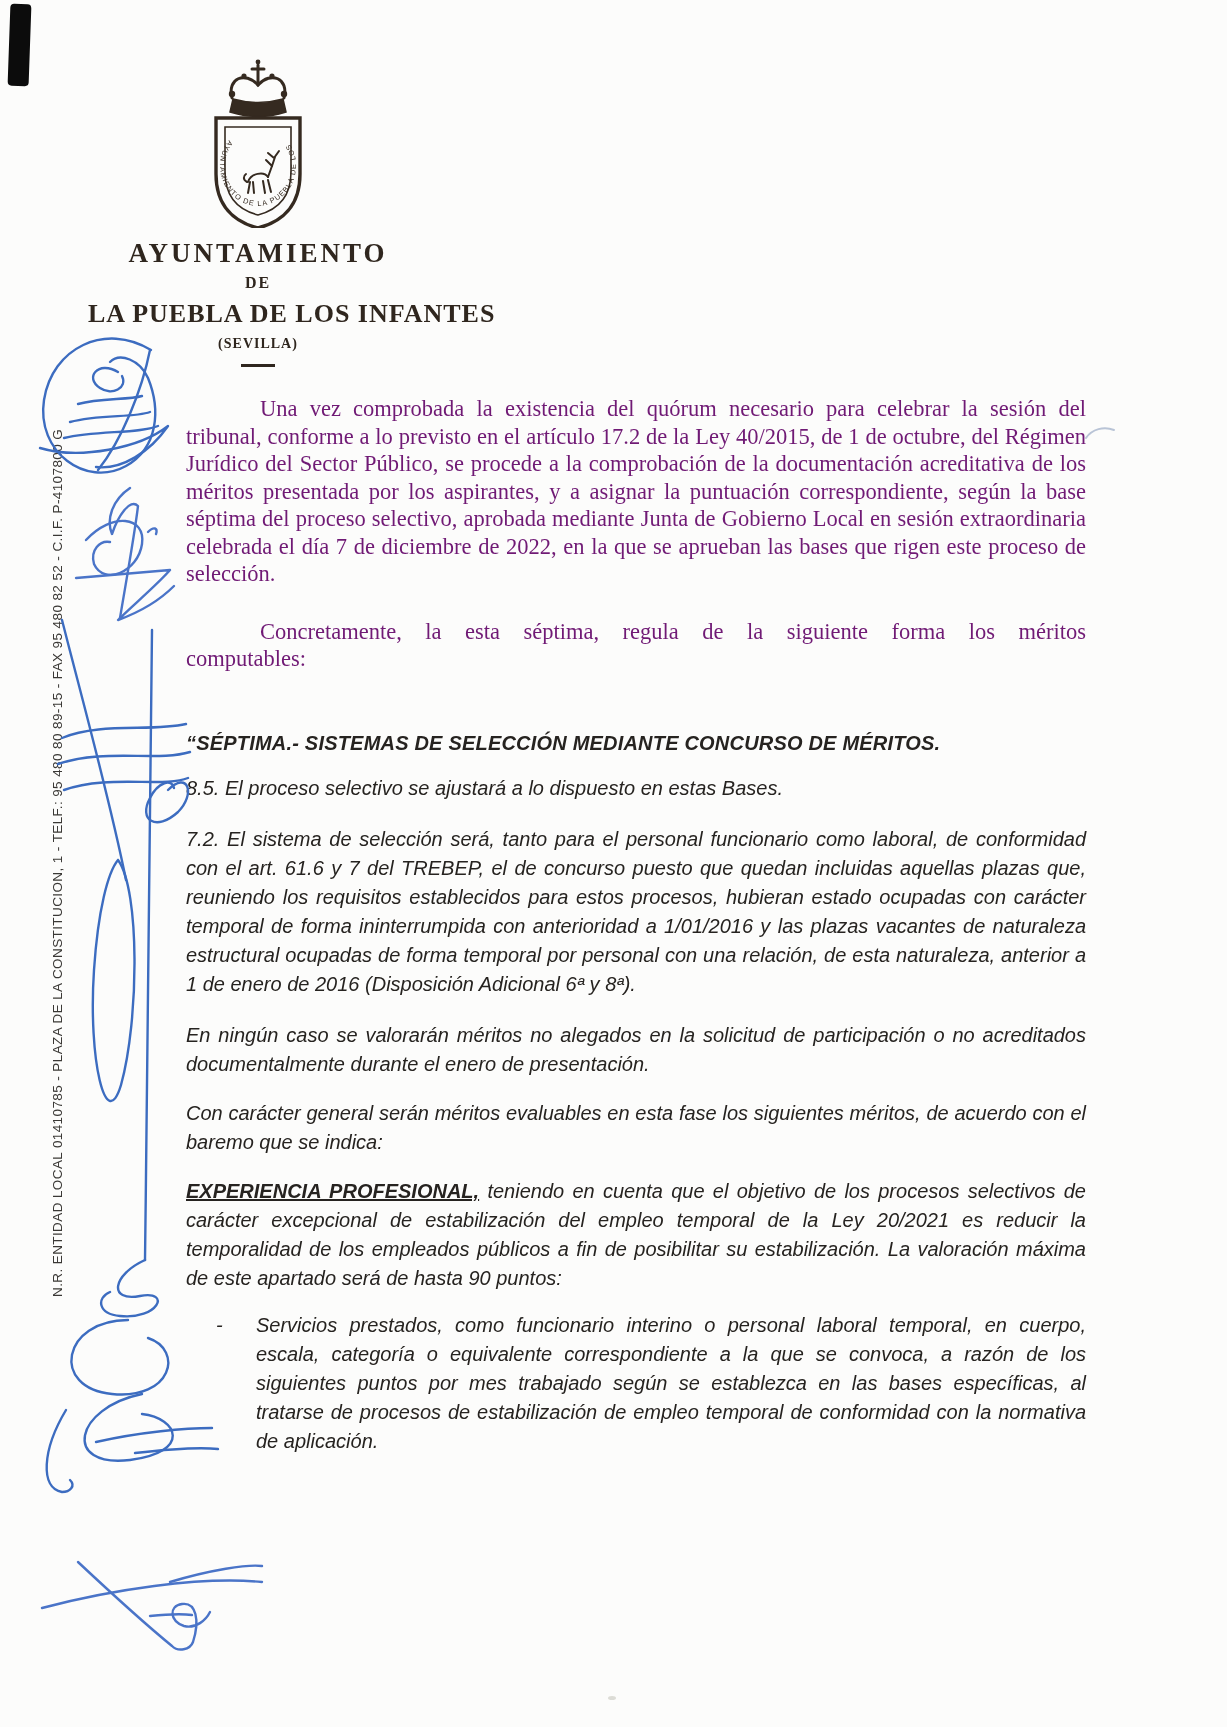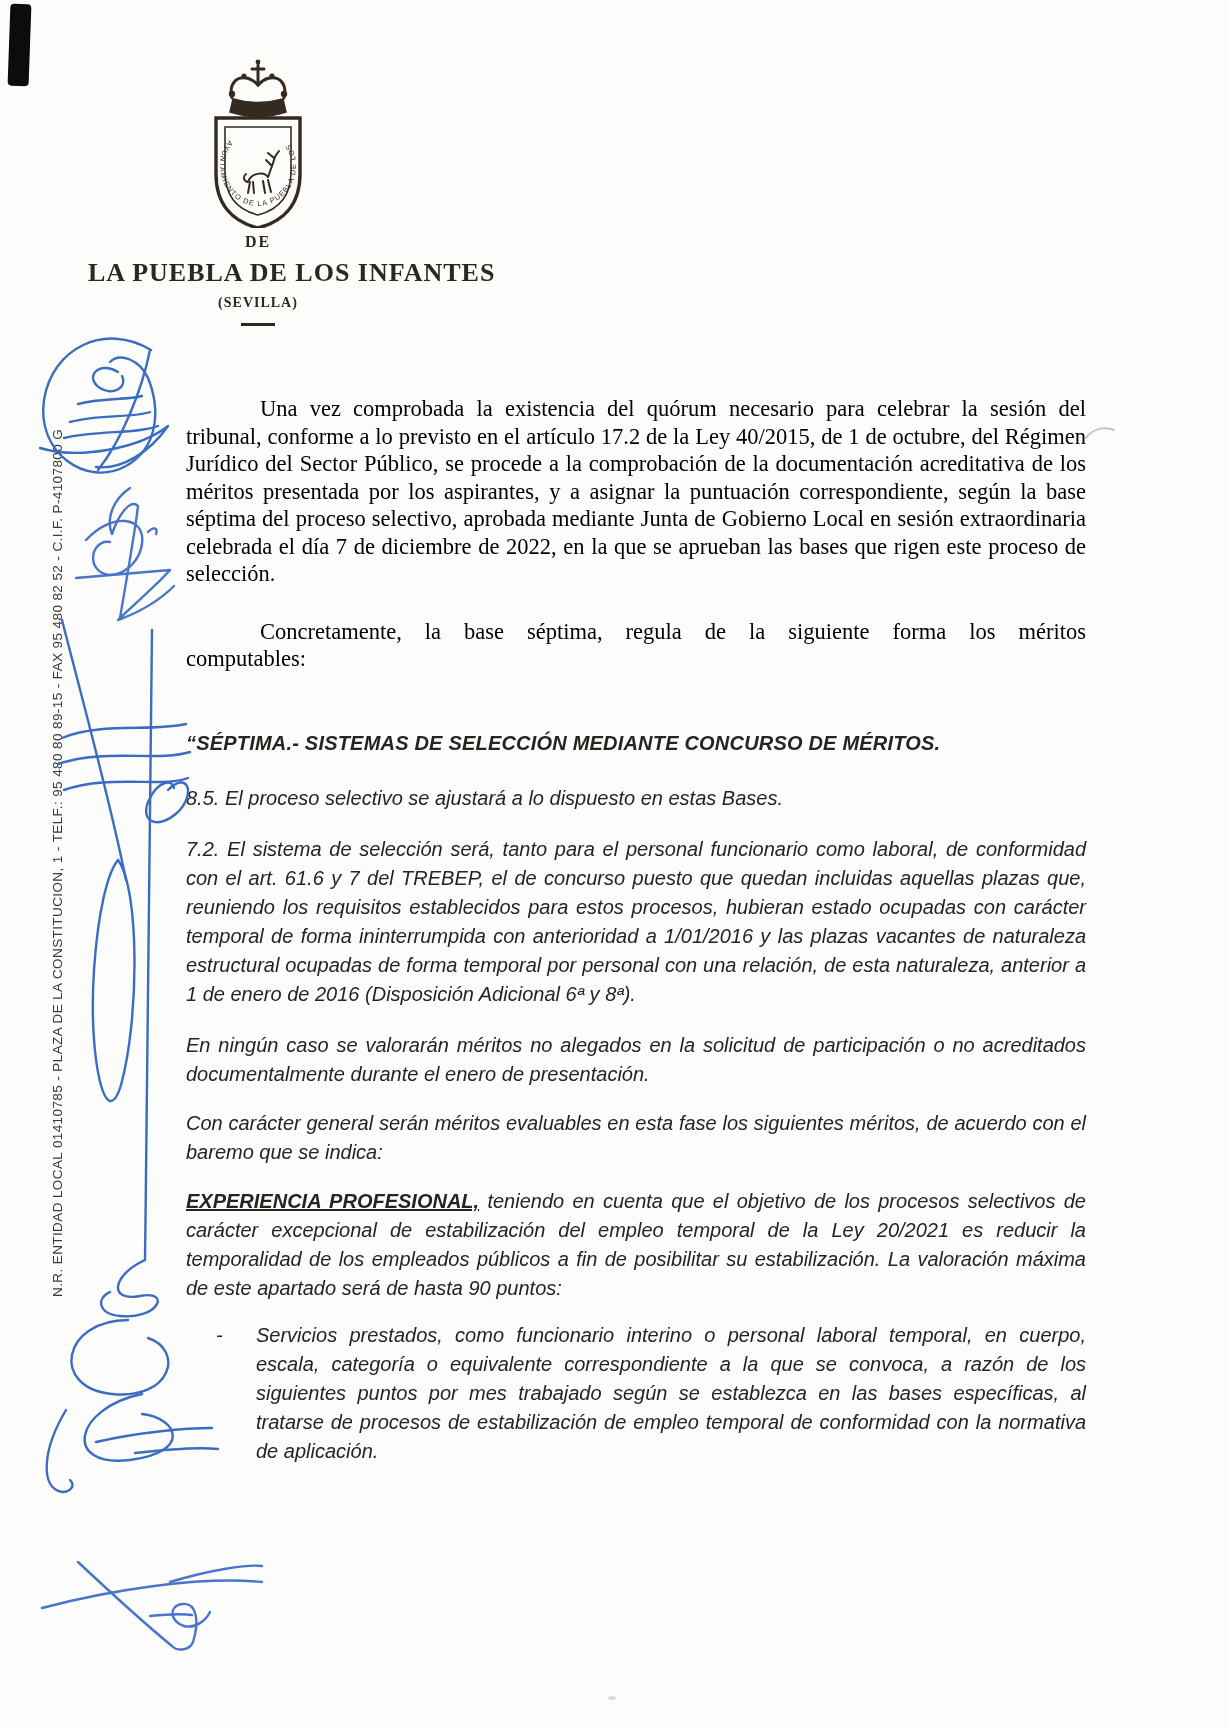--- a/index.html
+++ b/index.html
@@ -20,26 +20,26 @@
   .lh-rule{width:34px;height:3px;background:#2f261e;margin:12px auto 0;}
   
   .vertical-text{
     position:absolute;left:50px;top:1297px;transform-origin:0 0;transform:rotate(-90deg);
     white-space:nowrap;font-family:"Liberation Sans",sans-serif;font-size:13.5px;
     color:#3a3835;letter-spacing:0.4px;
   }
   
   .text-col{position:absolute;left:186px;top:395px;width:900px;}
   p{margin:0;}
-  .serif{font-size:22.5px;line-height:27.5px;text-align:justify;text-indent:74px;color:#000000;}
+  .serif{font-size:22.5px;line-height:27.5px;text-align:justify;text-indent:74px;color:#701a75;}
   #p1{margin-bottom:30px;}
   #p2{margin-bottom:56px;word-spacing:5px;}
   .sans{font-family:"Liberation Sans",sans-serif;font-style:italic;font-size:20px;line-height:29px;
         text-align:justify;color:#262320;margin-bottom:26px;}
-  .heading{font-weight:700;font-size:20px;letter-spacing:0.2px;margin-bottom:26px;}
+  .heading{font-weight:700;font-size:20px;letter-spacing:0.2px;margin-bottom:16px;}
   #p71{margin-bottom:22px;}
   #p72{margin-bottom:22px;}
   #p73{margin-bottom:16px;}
   #p74{margin-bottom:20px;}
   #p75{margin-bottom:20px;}
   #pexp{margin-bottom:18px;}
   .exp-lead{font-weight:700;text-decoration:underline;margin-top:36px;}
   .bullet{display:flex;}
   .bullet .dash{flex:none;width:40px;padding-left:30px;box-sizing:content-box;}
   .bullet .btext{flex:1;}
@@ -77,31 +77,32 @@
         <textPath href="#crestTextPath">AYUNTAMIENTO DE LA PUEBLA DE LOS INFANTES</textPath>
       </text>
       <g fill="none" stroke="#352a20" stroke-width="2" stroke-linecap="round">
         <path d="M50,126 C53,117 66,115 70,121"></path>
         <path d="M49,126 c-4,-2 -4,-6 -1,-8"></path>
         <path d="M70,121 L74,110"></path>
         <path d="M74,110 l3,-9 m-3,9 l-6,-6 m8,-2 l5,-7 m-5,7 l-6,-5"></path>
         <path d="M52,126 l-2,11 m5,-11 l1,11 m9,-12 l2,12 m3,-13 l3,12"></path>
       </g>
     </svg>
+    <div class="lh1">AYUNTAMIENTO</div>
     <div class="lh2">DE</div>
     <div class="lh3">LA PUEBLA DE LOS INFANTES</div>
     <div class="lh4">(SEVILLA)</div>
     <div class="lh-rule"></div>
   </div>
 
   <div class="vertical-text">N.R. ENTIDAD LOCAL 01410785 - PLAZA DE LA CONSTITUCION, 1 - TELF.: 95 480 80 89-15 - FAX 95 480 82 52 - C.I.F. P-4107800 G</div>
 
   <div class="text-col">
     <p id="p1" class="serif">Una vez comprobada la existencia del quórum necesario para celebrar la sesión del tribunal, conforme a lo previsto en el artículo 17.2 de la Ley 40/2015, de 1 de octubre, del Régimen Jurídico del Sector Público, se procede a la comprobación de la documentación acreditativa de los méritos presentada por los aspirantes, y a asignar la puntuación correspondiente, según la base séptima del proceso selectivo, aprobada mediante Junta de Gobierno Local en sesión extraordinaria celebrada el día 7 de diciembre de 2022, en la que se aprueban las bases que rigen este proceso de selección.</p>
-    <p id="p2" class="serif">Concretamente, la base séptima, regula de la siguiente forma los méritos computables:</p>
+    <p id="p2" class="serif">Concretamente, la esta séptima, regula de la siguiente forma los méritos computables:</p>
     <p class="sans heading">“SÉPTIMA.- SISTEMAS DE SELECCIÓN MEDIANTE CONCURSO DE MÉRITOS.</p>
     <p id="p71" class="sans">8.5. El proceso selectivo se ajustará a lo dispuesto en estas Bases.</p>
     <p id="p72" class="sans">7.2. El sistema de selección será, tanto para el personal funcionario como laboral, de conformidad con el art. 61.6 y 7 del TREBEP, el de concurso puesto que quedan incluidas aquellas plazas que, reuniendo los requisitos establecidos para estos procesos, hubieran estado ocupadas con carácter temporal de forma ininterrumpida con anterioridad a 1/01/2016 y las plazas vacantes de naturaleza estructural ocupadas de forma temporal por personal con una relación, de esta naturaleza, anterior a 1 de enero de 2016 (Disposición Adicional 6ª y 8ª).</p>
     <p id="p74" class="sans">En ningún caso se valorarán méritos no alegados en la solicitud de participación o no acreditados documentalmente durante el enero de presentación.</p>
     <p id="p75" class="sans">Con carácter general serán méritos evaluables en esta fase los siguientes méritos, de acuerdo con el baremo que se indica:</p>
     <p id="pexp" class="sans"><span class="exp-lead">EXPERIENCIA PROFESIONAL,</span><span> teniendo en cuenta que el objetivo de los procesos selectivos de carácter excepcional de estabilización del empleo temporal de la Ley 20/2021 es reducir la temporalidad de los empleados públicos a fin de posibilitar su estabilización. La valoración máxima de este apartado será de hasta 90 puntos:</span></p>
     <div class="sans bullet">
       <span class="dash">-</span>
       <span class="btext">Servicios prestados, como funcionario interino o personal laboral temporal, en cuerpo, escala, categoría o equivalente correspondiente a la que se convoca, a razón de los siguientes puntos por mes trabajado según se establezca en las bases específicas, al tratarse de procesos de estabilización de empleo temporal de conformidad con la normativa de aplicación.</span>
     </div>

